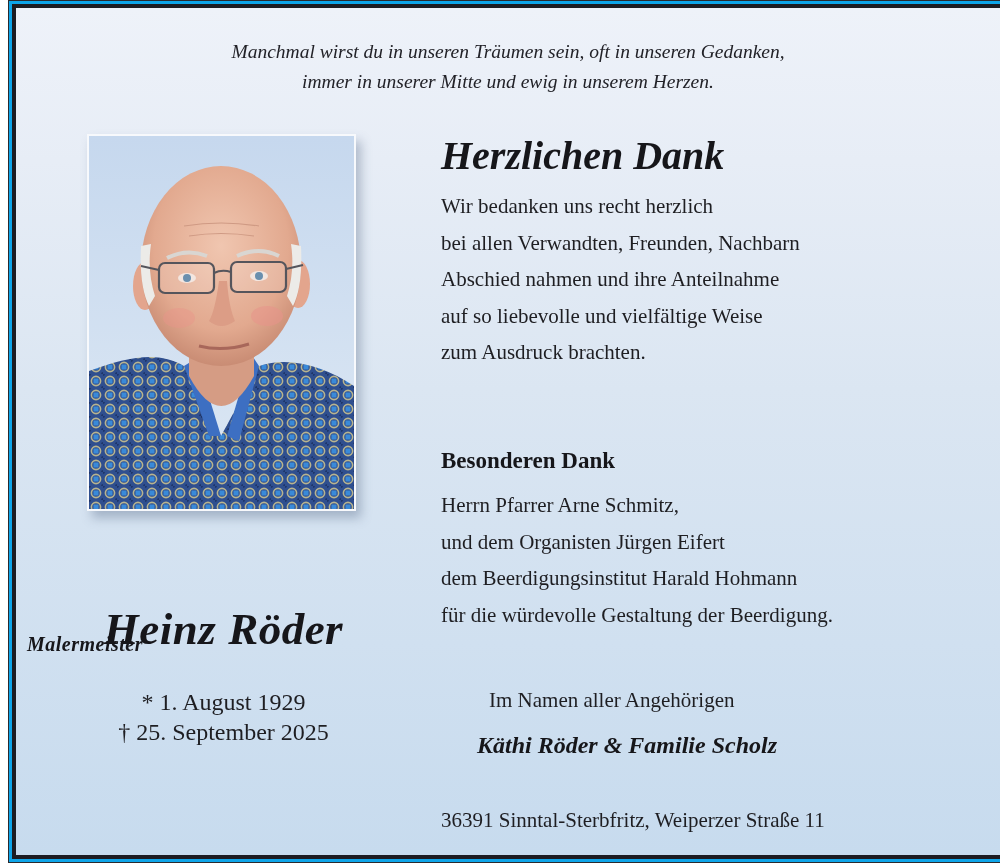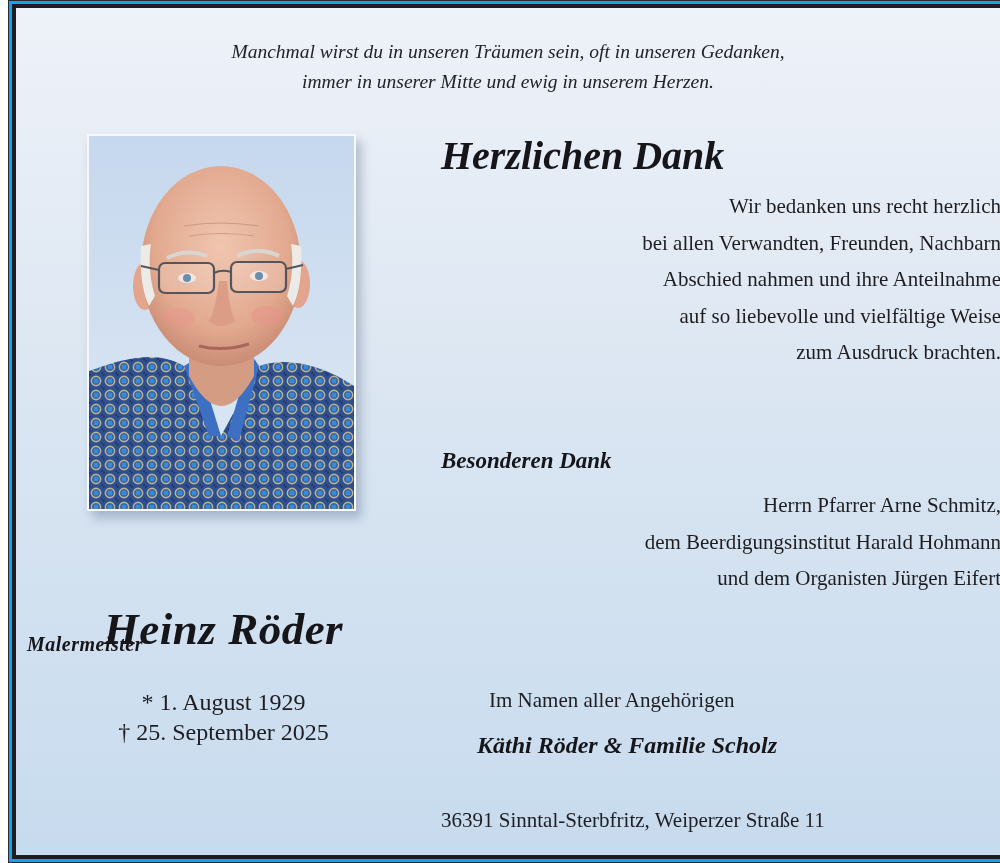--- a/index.html
+++ b/index.html
@@ -46,25 +46,25 @@
   }
   .dates {
     position: absolute; left: 0; width: 415px; top: 679px;
     text-align: center; font-size: 24px; line-height: 30px; color: #1e1e22;
   }
   .right { position: absolute; left: 425px; width: 560px; }
   .h-main {
     top: 124px; font-style: italic; font-weight: bold; font-size: 40px; color: #16161a;
   }
   .body-text {
-    font-size: 21px; line-height: 36.5px; color: #1e1e22; text-align: right;
+    font-size: 21px; line-height: 36.5px; color: #1e1e22;
   }
   .p1 { top: 180px; }
   .h-sub {
-    top: 440px; font-style: italic; font-weight: bold; font-size: 23px; color: #16161a;
+    top: 440px; font-weight: bold; font-size: 23px; color: #16161a;
   }
   .p2 { top: 479px; }
   .closing { top: 680px; font-size: 21px; color: #1e1e22; margin-left: 48px; }
   .signers {
     top: 724px; font-style: italic; font-weight: bold; font-size: 24px; color: #16161a; margin-left: 36px;
   }
   .address { top: 800px; font-size: 21px; color: #1e1e22; }
   .line { display: block; white-space: nowrap; }
 </style>
 </head>
@@ -153,22 +153,23 @@
       <span class="line">Wir bedanken uns recht herzlich</span>
       <span class="line">bei allen Verwandten, Freunden, Nachbarn</span>
       <span class="line">Abschied nahmen und ihre Anteilnahme</span>
       <span class="line">auf so liebevolle und vielfältige Weise</span>
       <span class="line">zum Ausdruck brachten.</span>
     </div>
 
     <div class="right h-sub">Besonderen Dank</div>
     <div class="right body-text p2">
       <span class="line">Herrn Pfarrer Arne Schmitz,</span>
+      <span class="line">und dem Organisten Jürgen Eifert</span>
       <span class="line">dem Beerdigungsinstitut Harald Hohmann</span>
-      <span class="line">und dem Organisten Jürgen Eifert</span>
+      <span class="line">für die würdevolle Gestaltung der Beerdigung.</span>
     </div>
 
     <div class="right closing">Im Namen aller Angehörigen</div>
     <div class="right signers">Käthi Röder &amp; Familie Scholz</div>
     <div class="right address">36391 Sinntal-Sterbfritz, Weiperzer Straße 11</div>
 
   </div>
 </div>
 
 </body></html>

